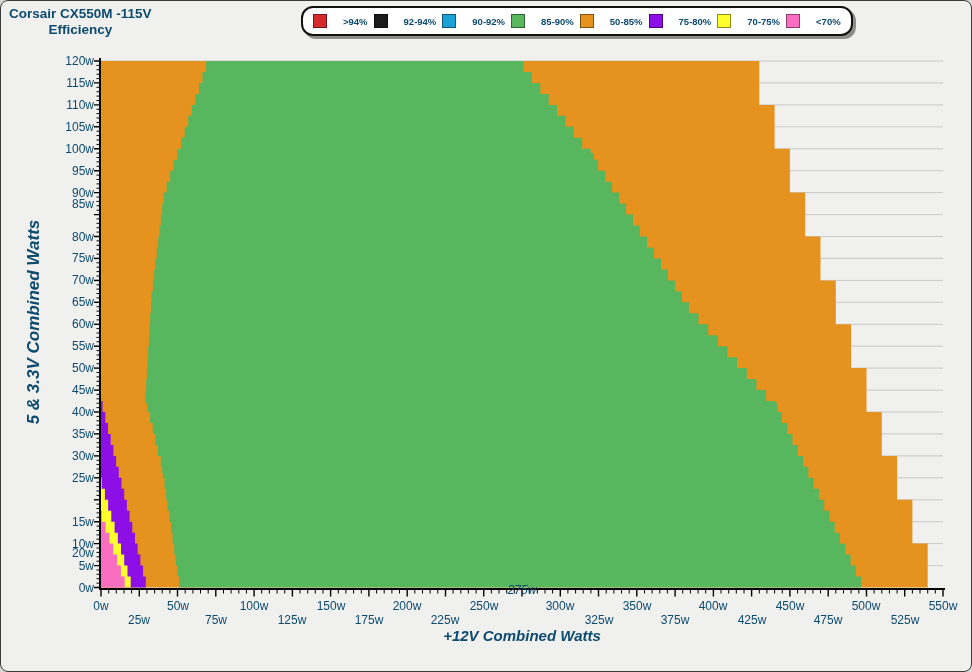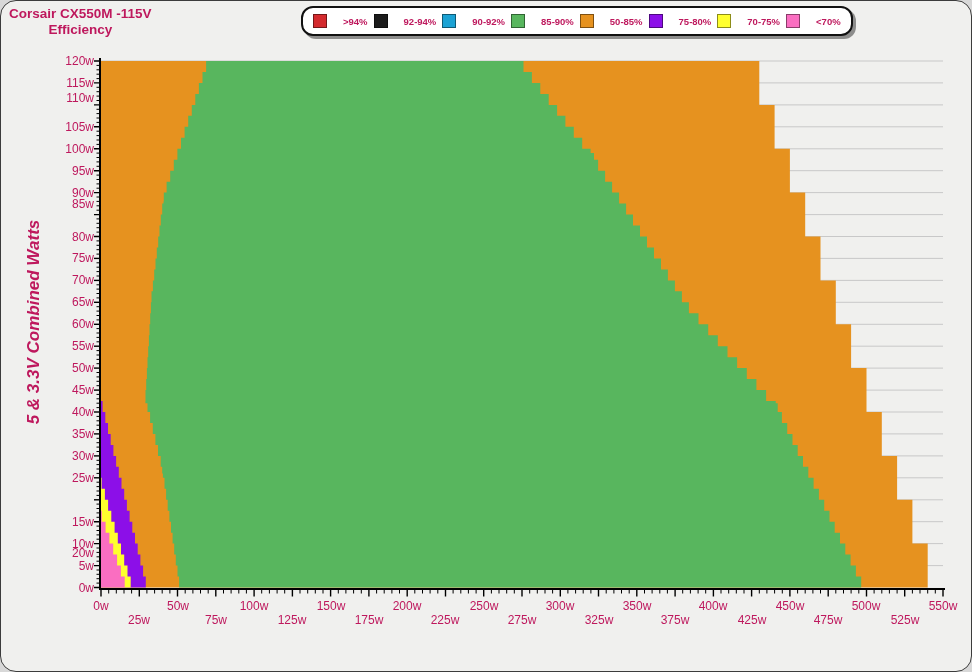--- a/index.html
+++ b/index.html
@@ -1,19 +1,19 @@
 <!DOCTYPE html>
 <html><head>
 <meta charset="utf-8">
 <style>
   html,body{margin:0;padding:0;background:#d8d8d8;}
   .frame{
     position:relative;width:970px;height:670px;
-    background:#f0f0ee;border:1px solid #3c3c3c;border-radius:16px;
-    overflow:hidden;font-family:"Liberation Sans",sans-serif;color:#be185d;
+    background:#f0f0ee;border:1px solid #3c3c3c;border-radius:8px;
+    overflow:hidden;font-family:"Liberation Sans",sans-serif;color:#0c4a6e;
   }
   .title-block{position:absolute;left:8px;top:5px;line-height:16px;
     font-weight:bold;font-size:13.5px;}
   .title-block .sub{text-align:center;}
   .legend{
     position:absolute;left:300px;top:5px;height:26px;
     display:flex;align-items:center;gap:6px;padding:0 10px;
     background:#ffffff;border:2px solid #111;border-radius:12px;
     box-shadow:3px 3px 0 rgba(60,60,60,0.55);
   }
@@ -358,42 +358,43 @@
       <div class="ytick-label" style="top: 316px;">60w</div>
       <div class="ytick-label" style="top: 294px;">65w</div>
       <div class="ytick-label" style="top: 272px;">70w</div>
       <div class="ytick-label" style="top: 250px;">75w</div>
       <div class="ytick-label" style="top: 229px;">80w</div>
       <div class="ytick-label" style="top: 196px; text-align: right;">85w</div>
       <div class="ytick-label" style="top: 185px;">90w</div>
       <div class="ytick-label" style="top: 163px;">95w</div>
       <div class="ytick-label" style="top: 141px;">100w</div>
       <div class="ytick-label" style="top: 119px;">105w</div>
-      <div class="ytick-label" style="top: 90px;">110w</div>
+      <div class="ytick-label" style="top: 97px;">110w</div>
       <div class="ytick-label" style="top: 75px;">115w</div>
       <div class="ytick-label" style="top: 53px;">120w</div>
       <div class="xtick-label" style="left: 70px; top: 599px;">0w</div>
       <div class="xtick-label" style="left: 108px; top: 613px;">25w</div>
       <div class="xtick-label" style="left: 147px; top: 599px;">50w</div>
       <div class="xtick-label" style="left: 185px; top: 613px;">75w</div>
       <div class="xtick-label" style="left: 223px; top: 599px;">100w</div>
       <div class="xtick-label" style="left: 261px; top: 613px;">125w</div>
       <div class="xtick-label" style="left: 300px; top: 599px;">150w</div>
       <div class="xtick-label" style="left: 338px; top: 613px;">175w</div>
       <div class="xtick-label" style="left: 376px; top: 599px; text-align: center;">200w</div>
       <div class="xtick-label" style="left: 414px; top: 613px;">225w</div>
       <div class="xtick-label" style="left: 453px; top: 599px;">250w</div>
-      <div class="xtick-label" style="left: 491px; top: 613px;">275w</div>
+      <div class="xtick-label" style="left: 491px; top: 583px; font-style: italic;">275w</div>
       <div class="xtick-label" style="left: 529px; top: 599px;">300w</div>
       <div class="xtick-label" style="left: 568px; top: 613px;">325w</div>
       <div class="xtick-label" style="left: 606px; top: 599px;">350w</div>
       <div class="xtick-label" style="left: 644px; top: 613px;">375w</div>
       <div class="xtick-label" style="left: 682px; top: 599px;">400w</div>
       <div class="xtick-label" style="left: 721px; top: 613px;">425w</div>
       <div class="xtick-label" style="left: 759px; top: 599px;">450w</div>
       <div class="xtick-label" style="left: 797px; top: 613px;">475w</div>
       <div class="xtick-label" style="left: 835px; top: 599px;">500w</div>
       <div class="xtick-label" style="left: 874px; top: 613px;">525w</div>
       <div class="xtick-label" style="left: 912px; top: 599px;">550w</div>
     </div>
 
+  <div class="xtitle">+12V Combined Watts</div>
   <div class="ytitle">5 &amp; 3.3V Combined Watts</div>
 </div>
 
 </body></html>

